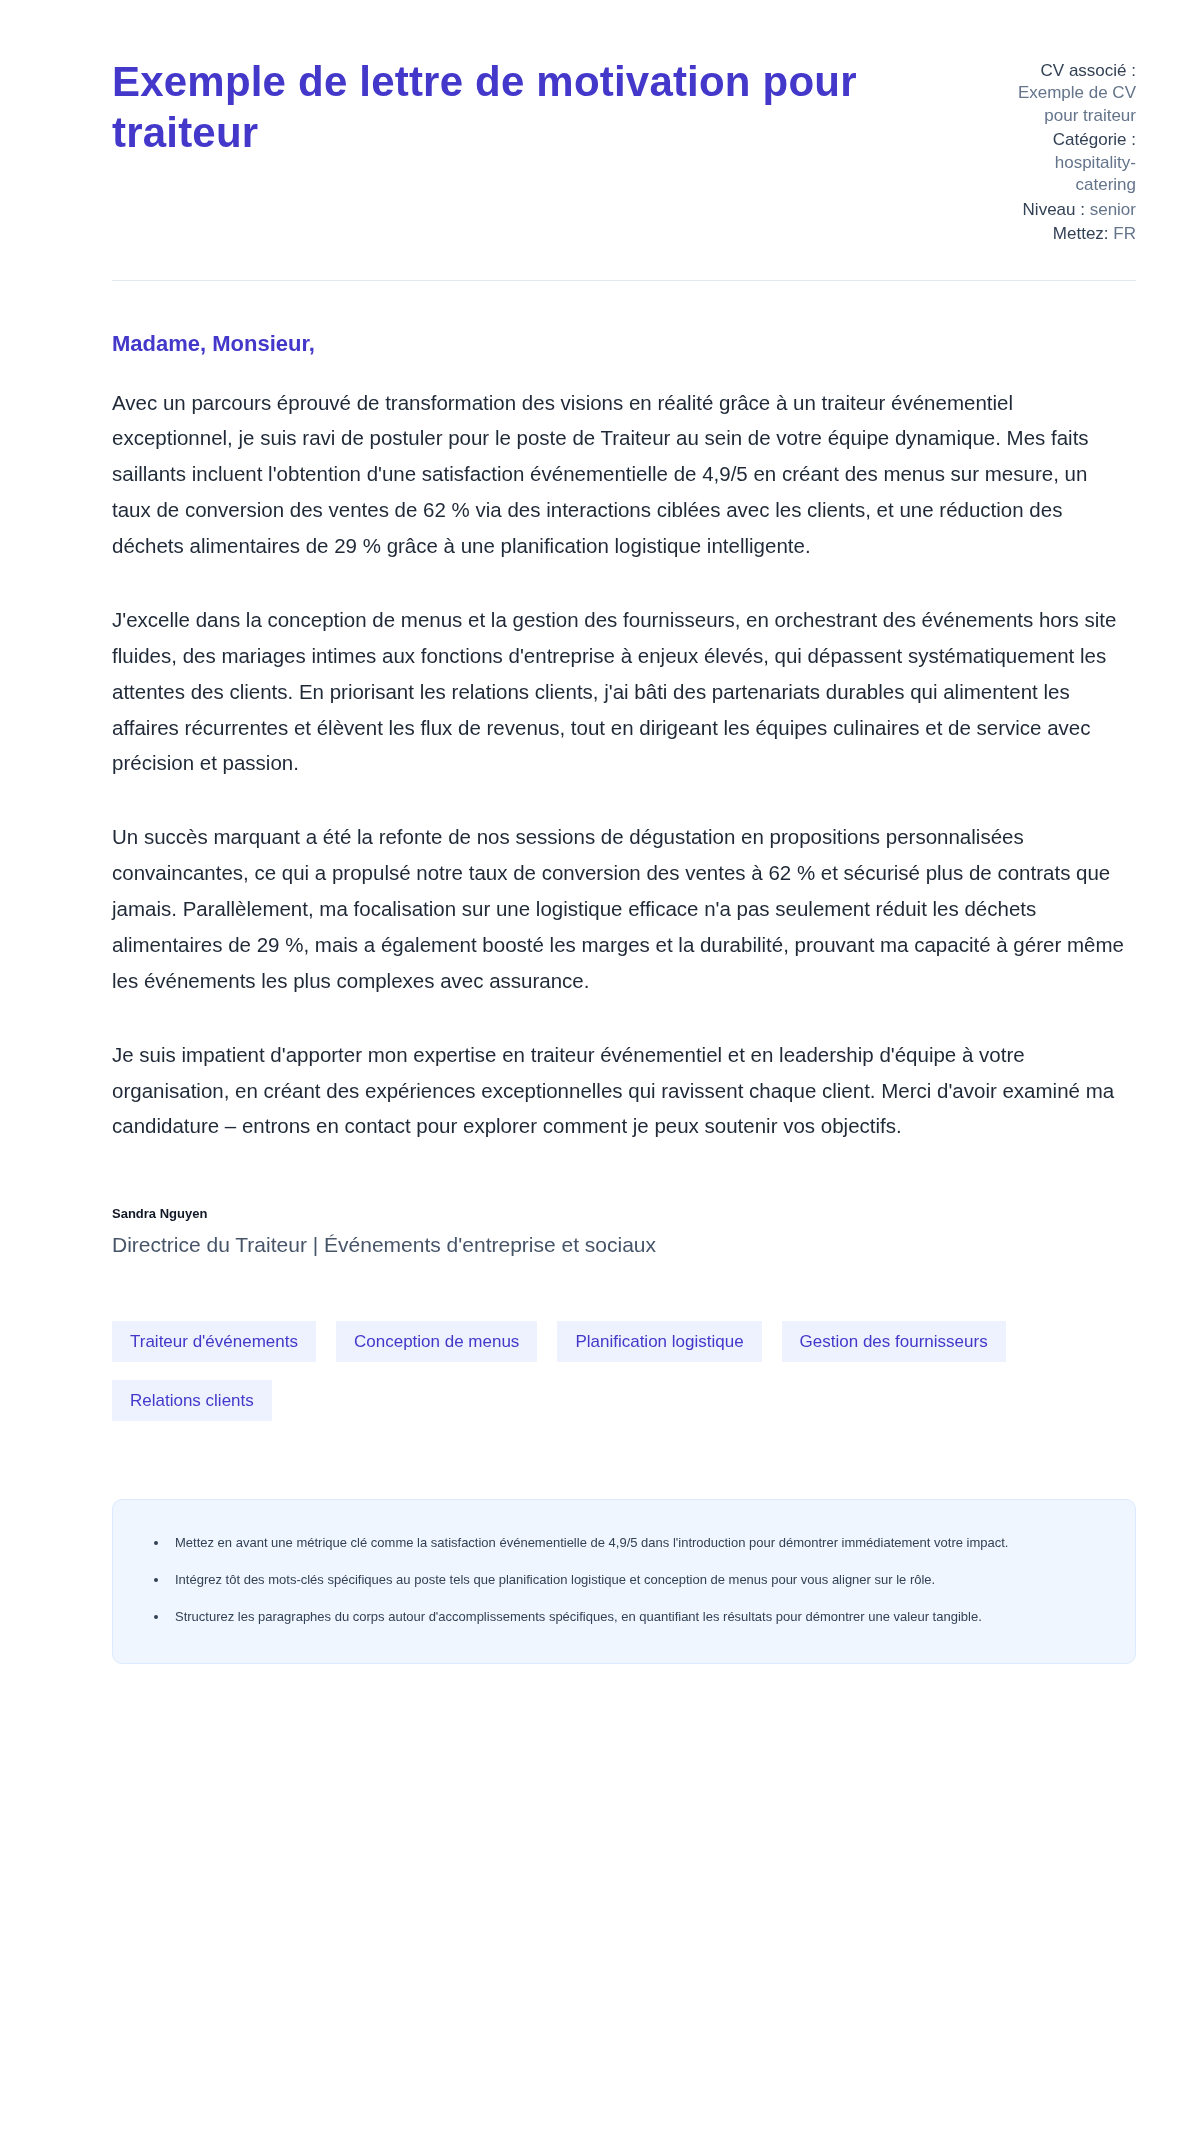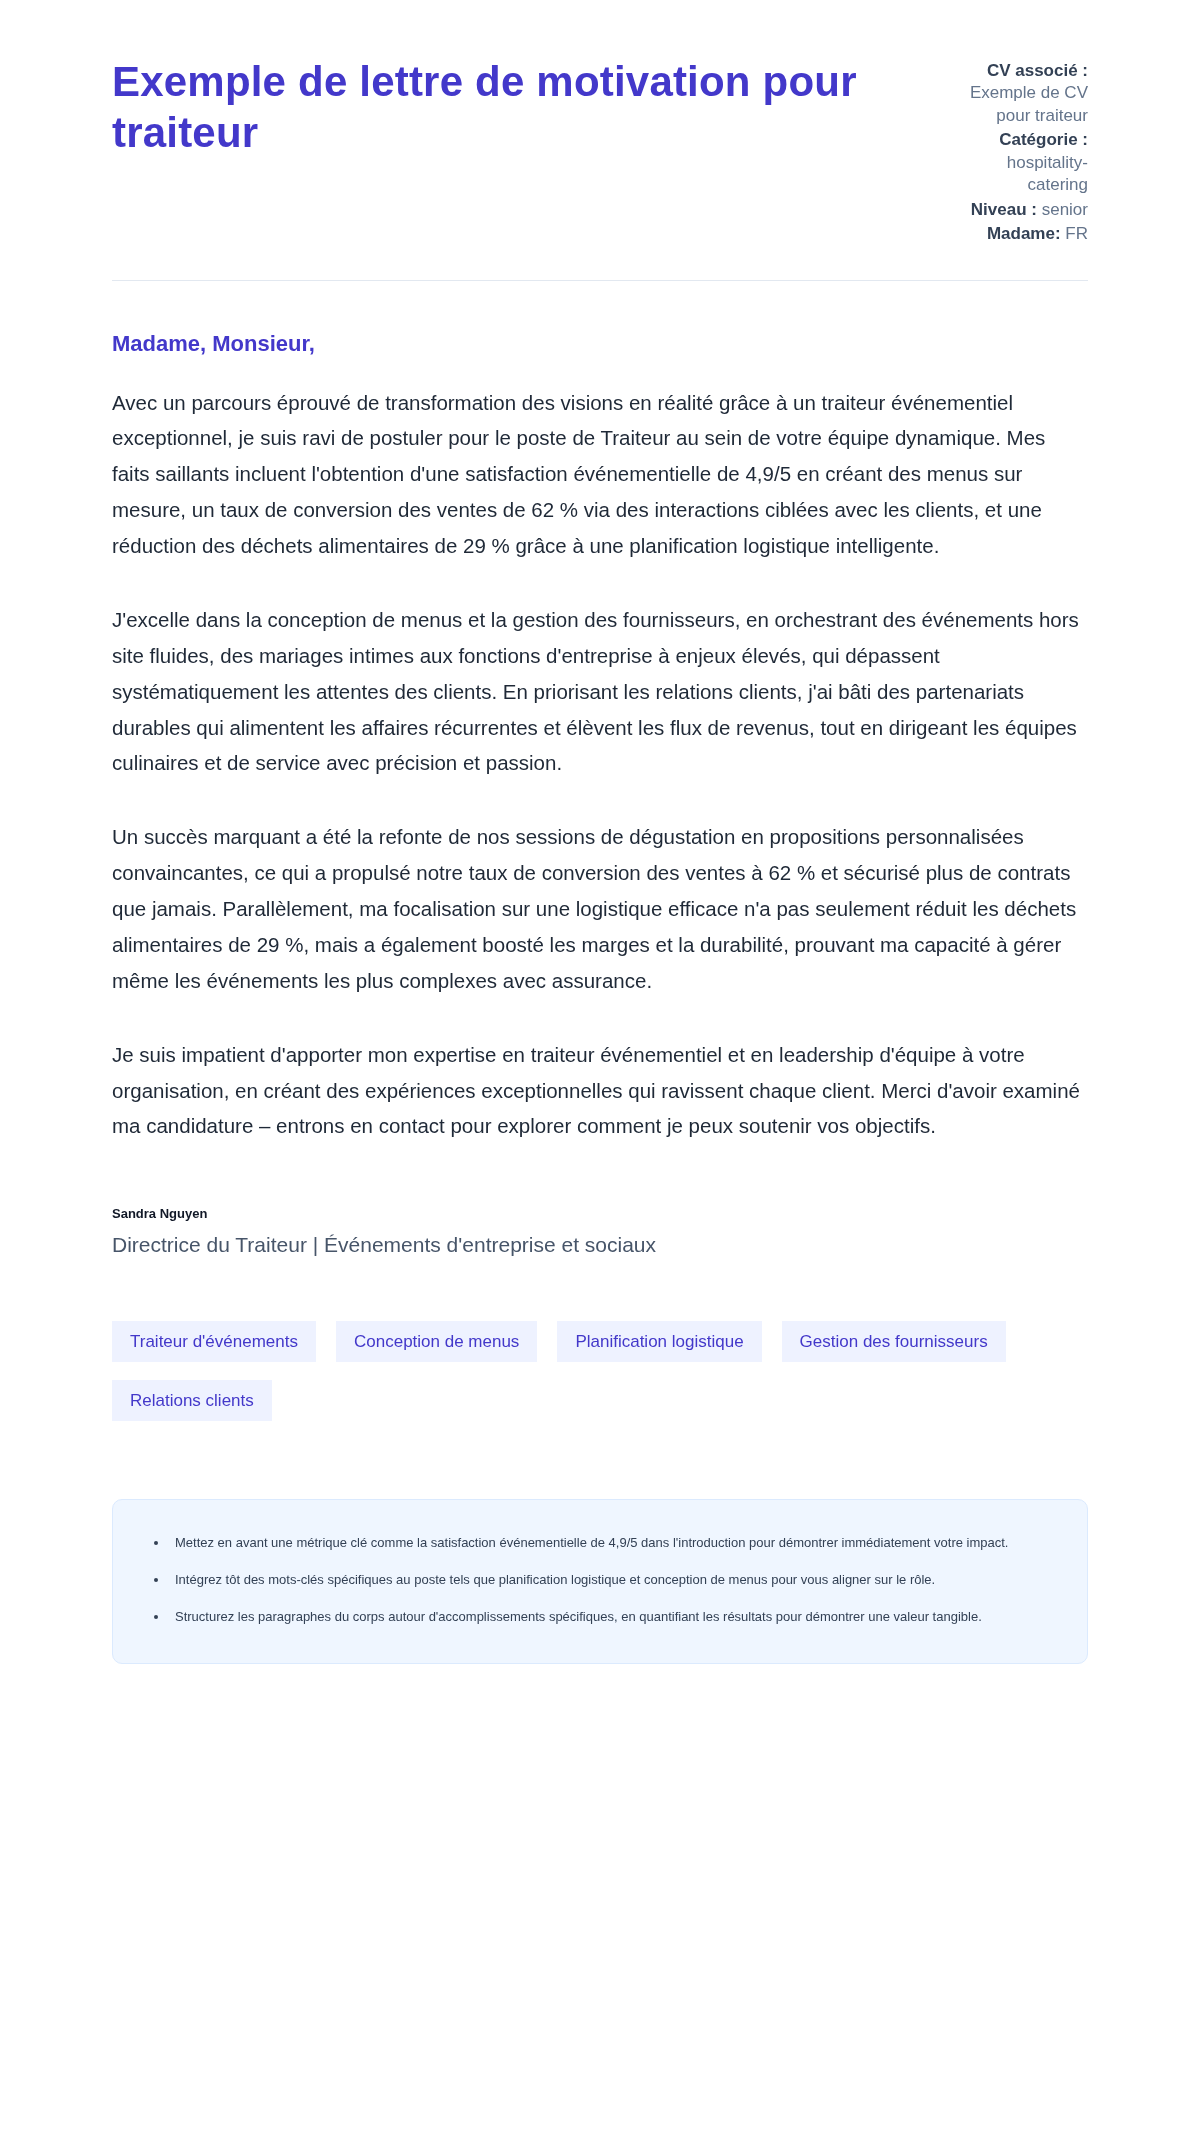--- a/index.html
+++ b/index.html
@@ -17,21 +17,21 @@
   body{
     width:1200px;
     min-height:2130px;
     margin:0 auto;
     font-family:"Liberation Sans","DejaVu Sans",sans-serif;
     color:var(--body-text);
     -webkit-font-smoothing:antialiased;
   }
   .page{
     width:1200px;
-    padding:56px 112px 60px 112px;
+    padding:56px 64px 60px 112px;
   }
   
   .header{
     display:flex;
     justify-content:space-between;
     align-items:flex-start;
     gap:44px;
   }
   .header-left{max-width:800px;}
   h1.title{
@@ -51,21 +51,21 @@
   }
   .meta{
     width:122px;
     flex-shrink:0;
     text-align:right;
     font-size:17px;
     line-height:1.32;
     padding-top:4px;
   }
   .meta-item{margin-bottom:2px;}
-  .meta-label{font-weight:700;color:var(--heading-text);}
+  .meta-label{font-weight:400;color:var(--heading-text);}
   .meta-value{color:var(--muted-text);}
   hr.divider{
     border:none;
     border-top:1px solid var(--divider);
     margin:32px 0 0 0;
   }
   
   .letter{margin-top:50px;}
   .greeting{
     margin:8px 0 28px 0;
@@ -153,21 +153,21 @@
       </div>
       <div class="meta-item">
         <span class="meta-label">Catégorie :</span>
         <span class="meta-value">hospitality-catering</span>
       </div>
       <div class="meta-item">
         <span class="meta-label">Niveau :</span>
         <span class="meta-value">senior</span>
       </div>
       <div class="meta-item">
-        <span class="meta-label">Madame:</span>
+        <span class="meta-label">Mettez:</span>
         <span class="meta-value">FR</span>
       </div>
     </aside>
   </header>
 
   <hr class="divider">
 
   <section class="letter">
     <p class="greeting">Madame, Monsieur,</p>
     <p class="para">Avec un parcours éprouvé de transformation des visions en réalité grâce à un traiteur événementiel exceptionnel, je suis ravi de postuler pour le poste de Traiteur au sein de votre équipe dynamique. Mes faits saillants incluent l'obtention d'une satisfaction événementielle de 4,9/5 en créant des menus sur mesure, un taux de conversion des ventes de 62 % via des interactions ciblées avec les clients, et une réduction des déchets alimentaires de 29 % grâce à une planification logistique intelligente.</p>

